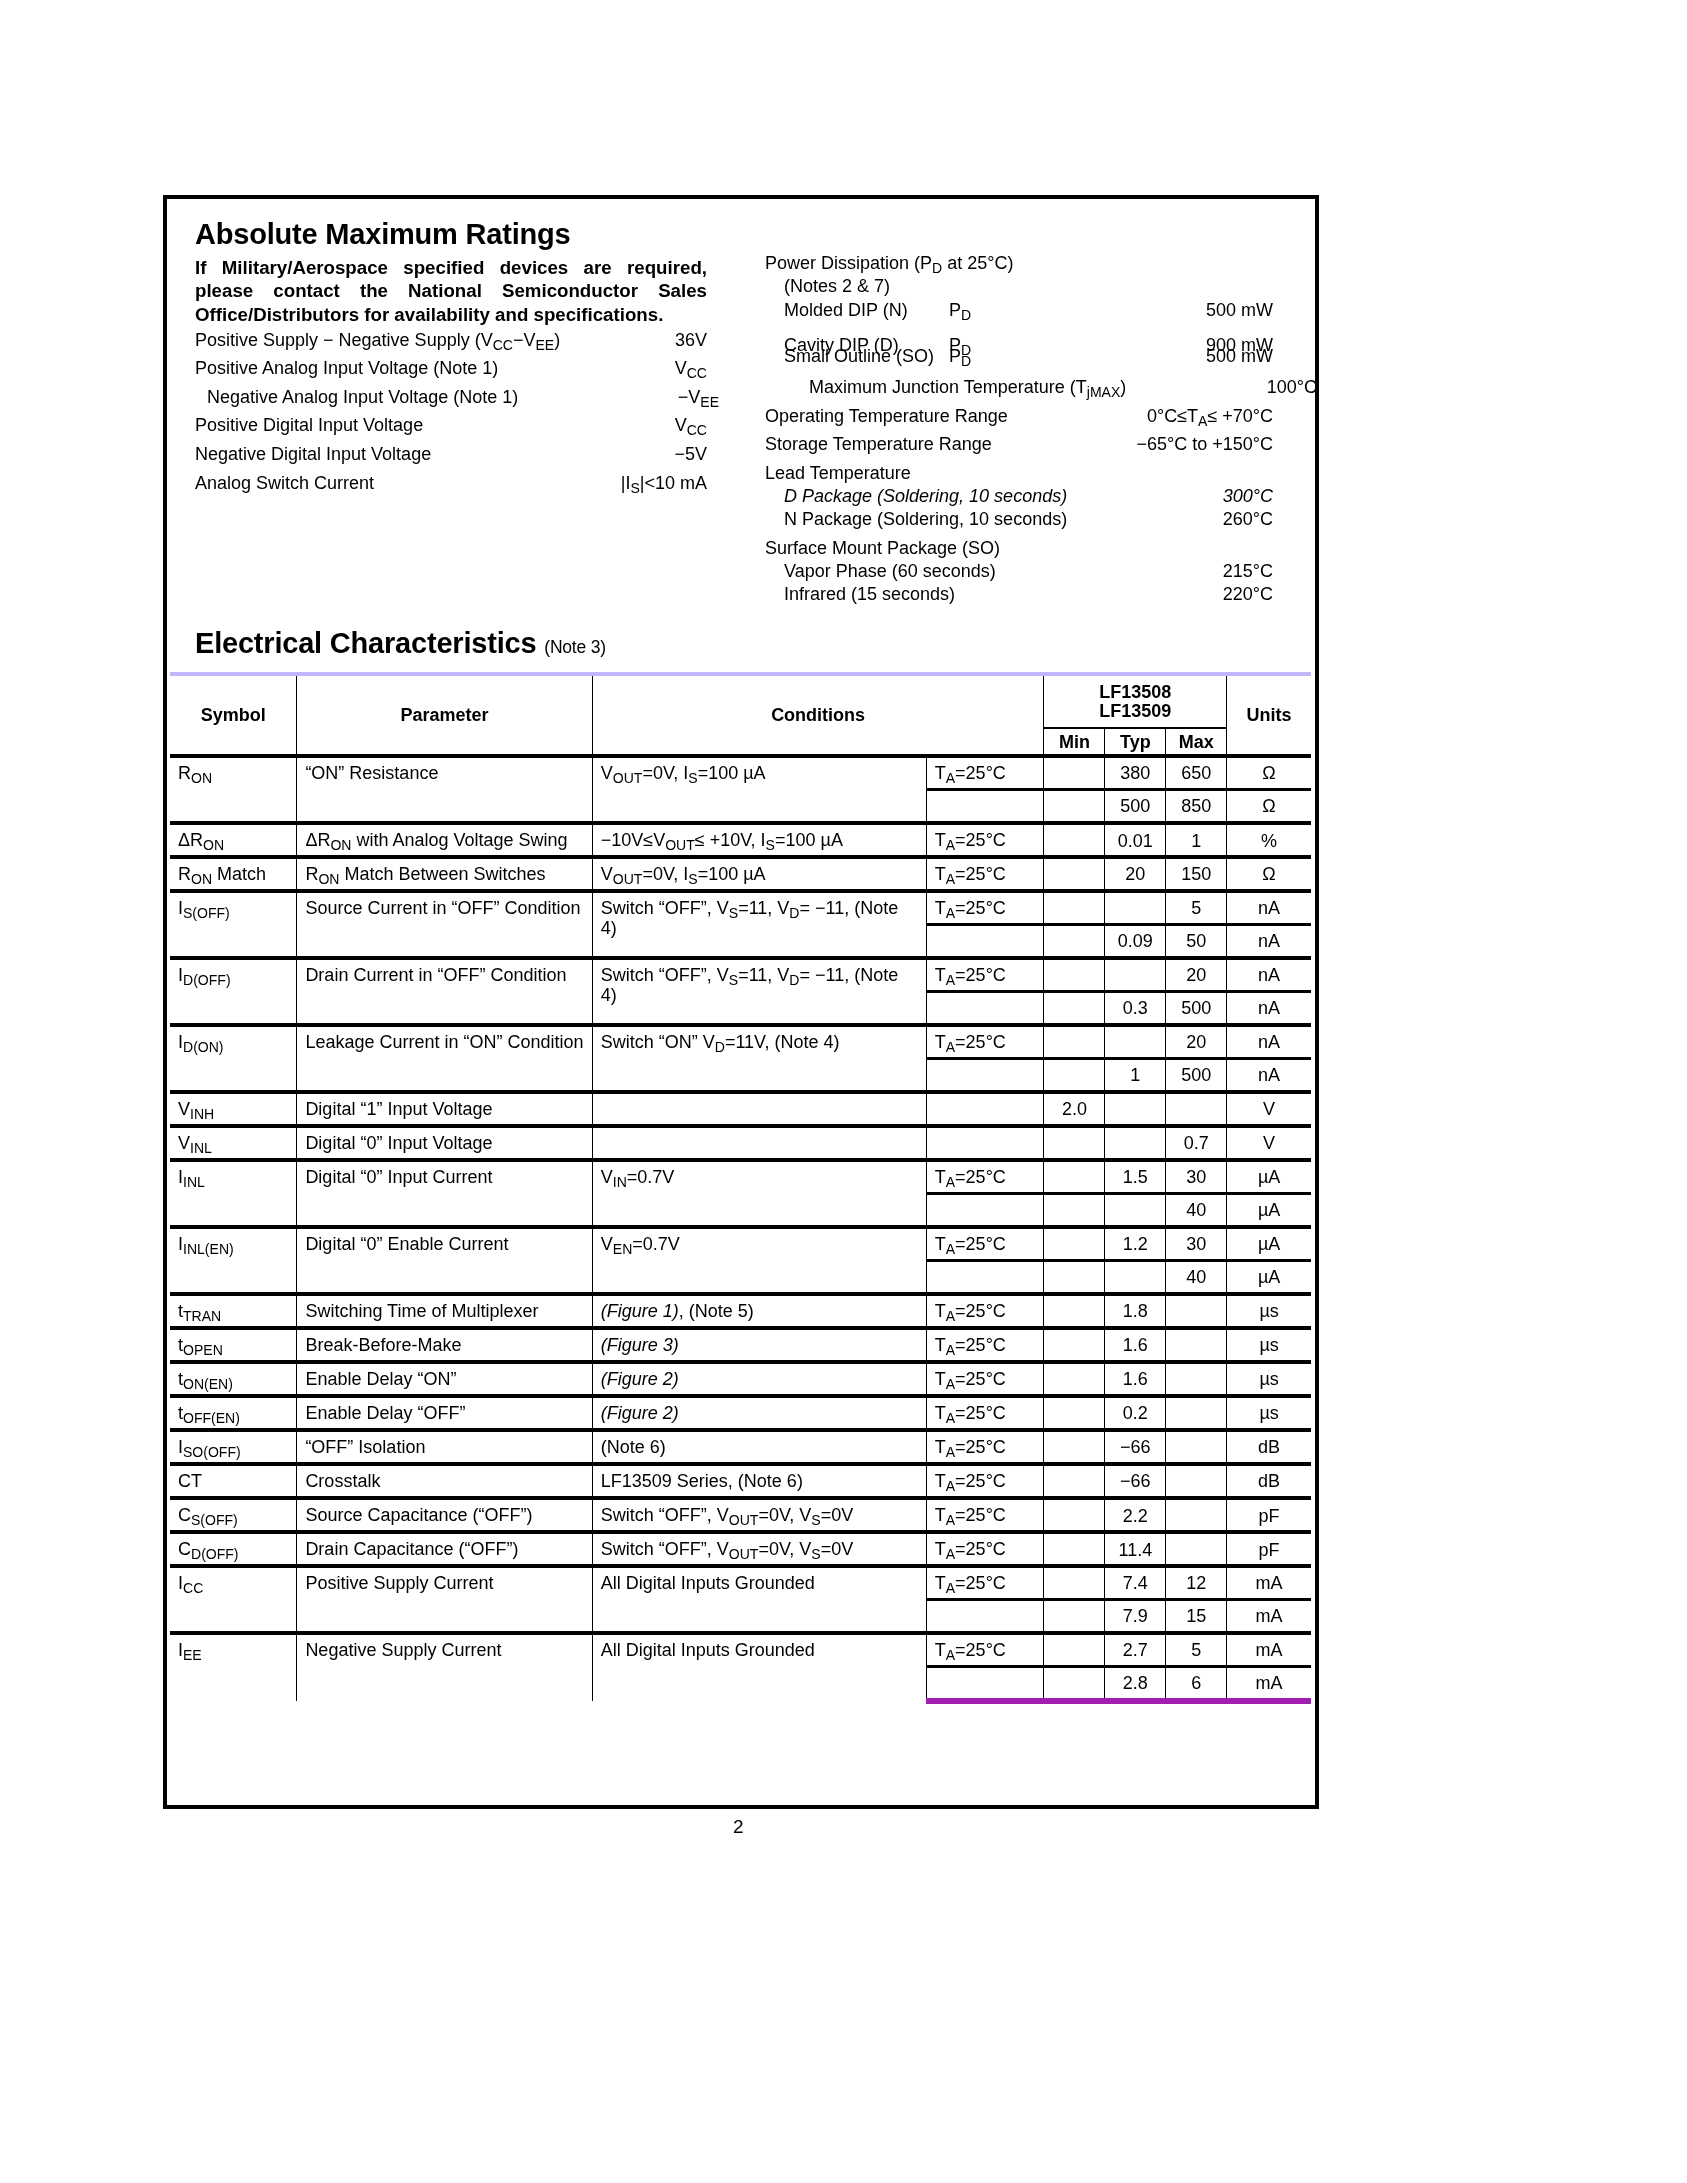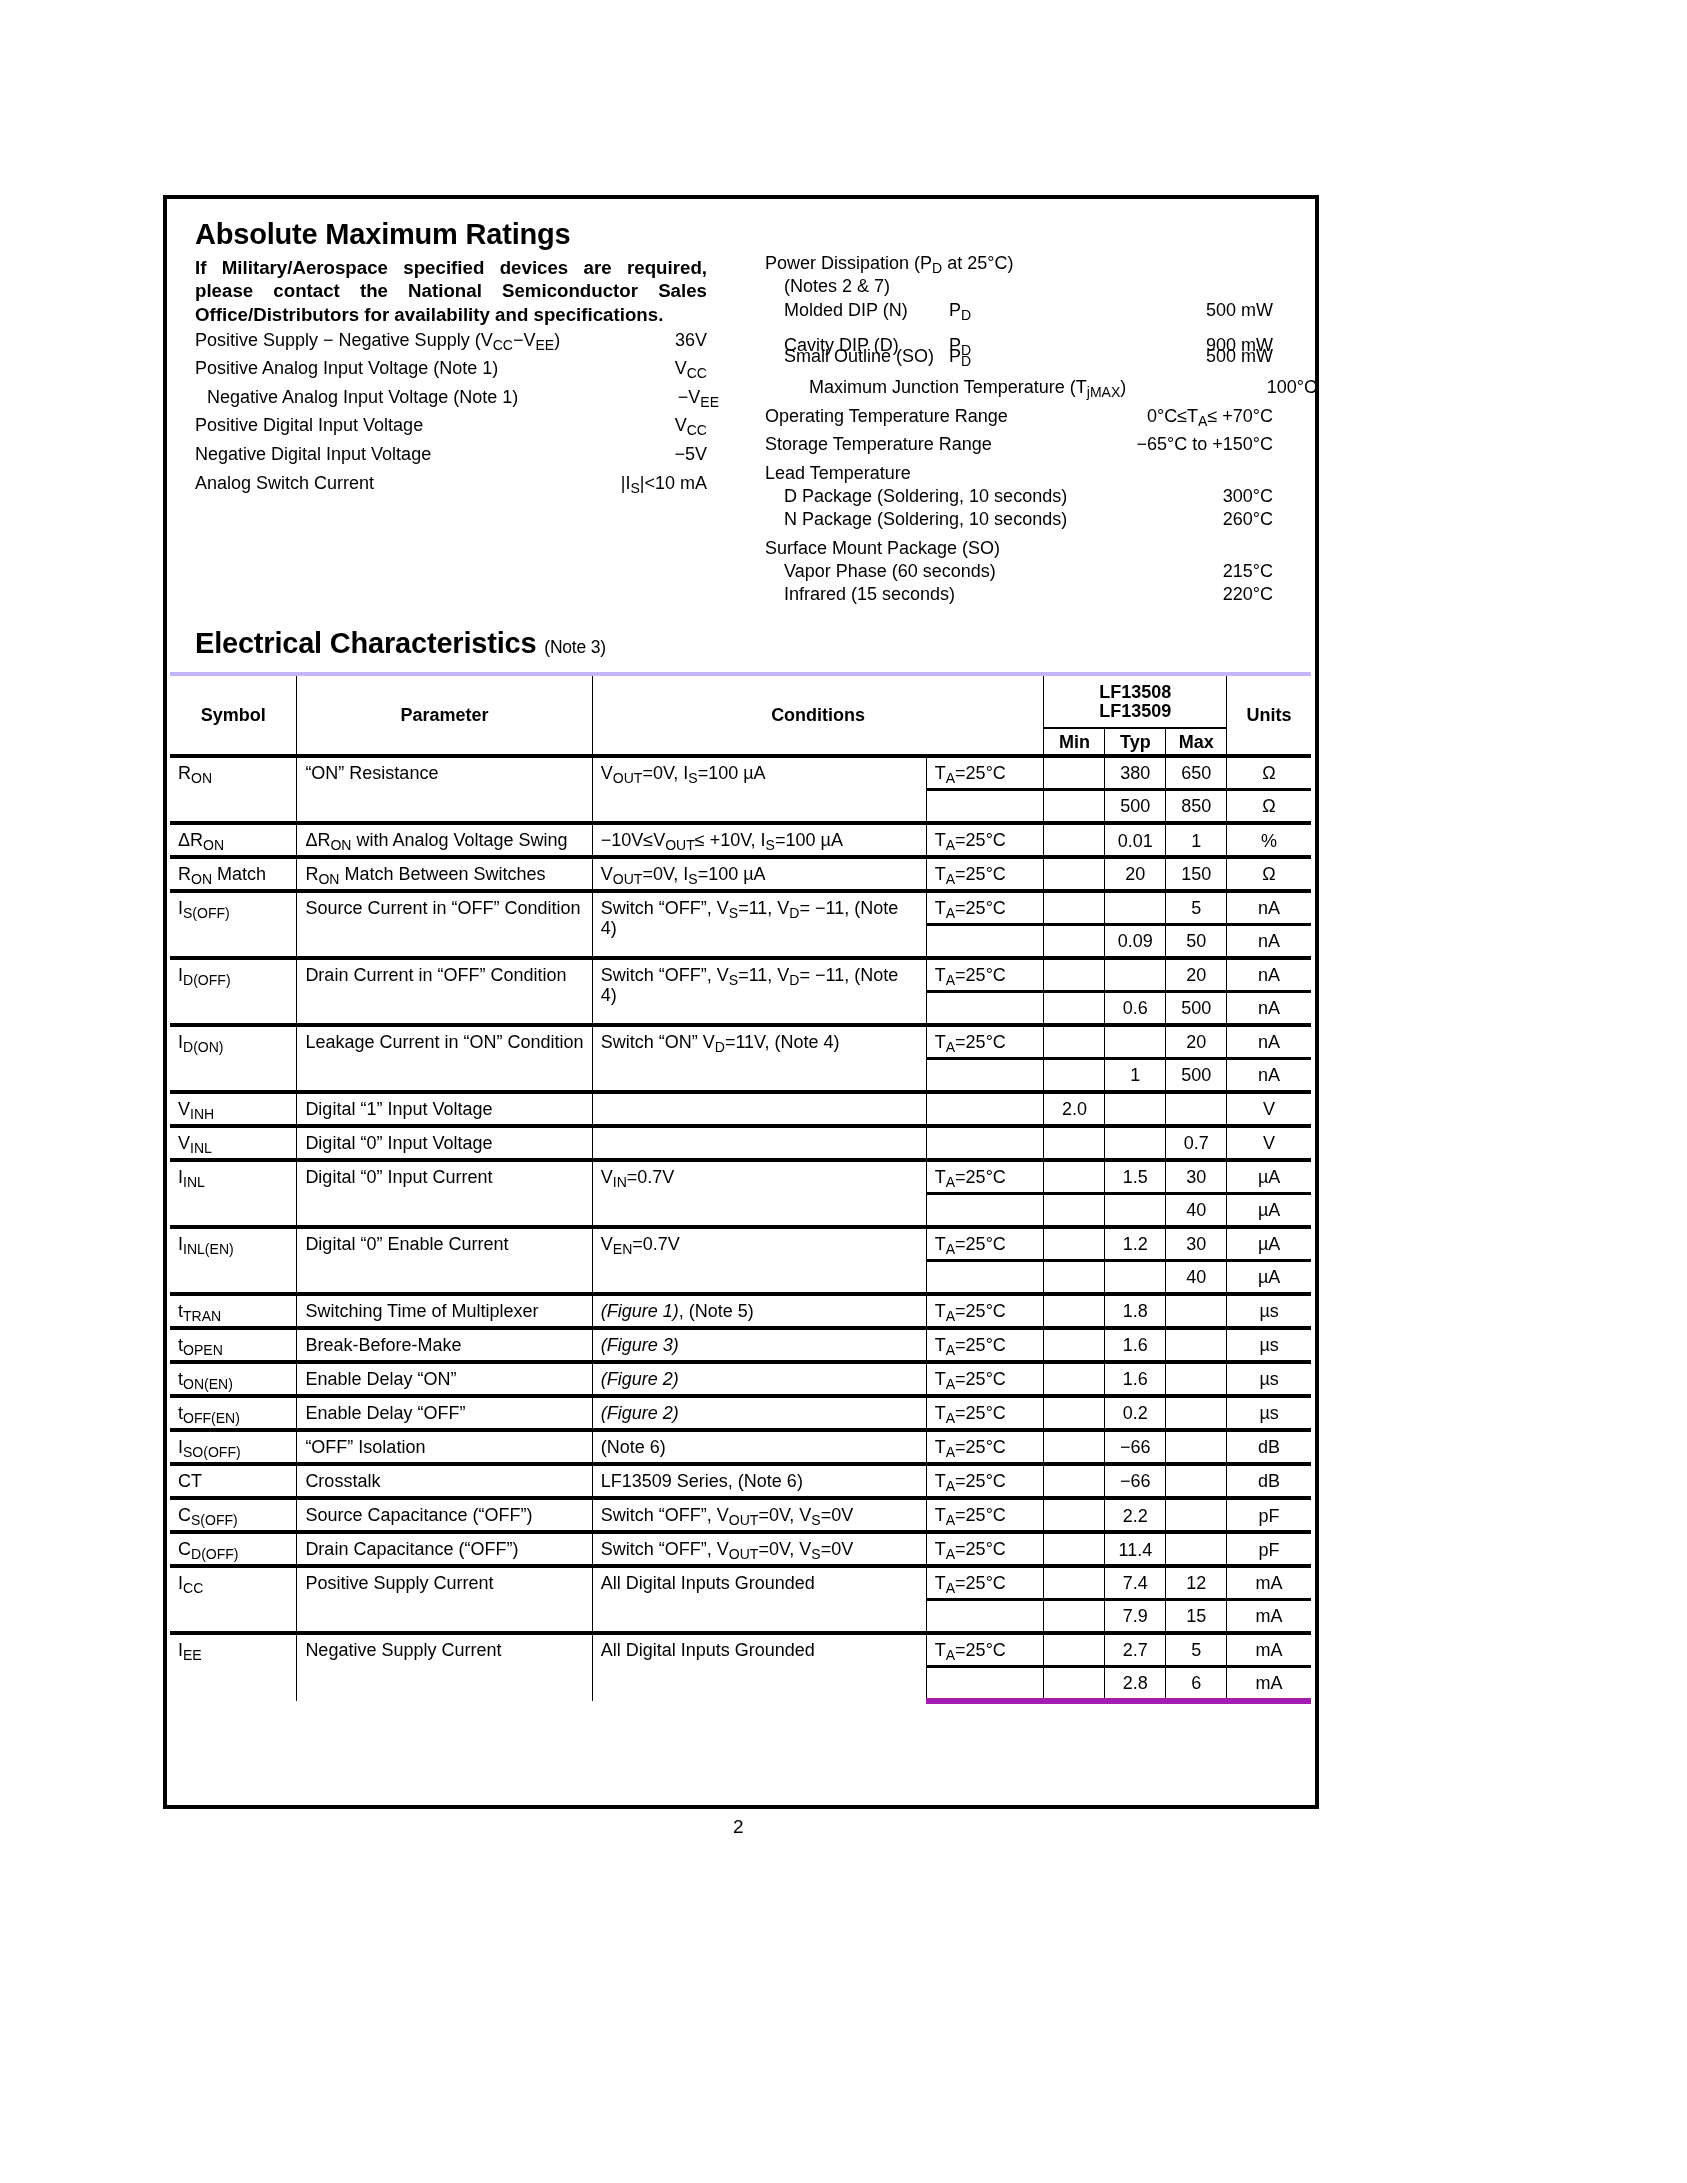--- a/index.html
+++ b/index.html
@@ -47,21 +47,21 @@
 <div id="right-ratings">
     <div class="rating" style="left: 765px; top: 252px; width: 508px;"><span>Power Dissipation (P<sub>D</sub> at 25°C)</span></div>
     <div class="rating" style="left: 784px; top: 275px; width: 489px;"><span>(Notes 2 &amp; 7)</span></div>
     <div class="rating" style="left: 784px; top: 299px; width: 489px;"><span>Molded DIP (N)</span><span class="val" style="left:165px;top:0">P<sub>D</sub></span><span class="val" style="right:0;top:0">500 mW</span></div>
     <div class="rating" style="left: 784px; top: 322px; width: 489px; margin-top: 12px;"><span>Cavity DIP (D)</span><span class="val" style="left:165px;top:0">P<sub>D</sub></span><span class="val" style="right:0;top:0">900 mW</span></div>
     <div class="rating" style="left: 784px; top: 345px; width: 489px;"><span>Small Outline (SO)</span><span class="val" style="left:165px;top:0">P<sub>D</sub></span><span class="val" style="right:0;top:0">500 mW</span></div>
     <div class="rating" style="left: 765px; top: 376px; width: 508px; margin-left: 44px;"><span>Maximum Junction Temperature (T<sub>jMAX</sub>)</span><span class="val" style="right:0;top:0">100°C</span></div>
     <div class="rating" style="left: 765px; top: 405px; width: 508px;"><span>Operating Temperature Range</span><span class="val" style="right:0;top:0">0°C≤T<sub>A</sub>≤ +70°C</span></div>
     <div class="rating" style="left: 765px; top: 433px; width: 508px;"><span>Storage Temperature Range</span><span class="val" style="right:0;top:0">−65°C to +150°C</span></div>
     <div class="rating" style="left: 765px; top: 462px; width: 508px;"><span>Lead Temperature</span></div>
-    <div class="rating" style="left: 784px; top: 485px; width: 489px;"><span>D Package (Soldering, 10 seconds)</span><span class="val" style="right:0;top:0">300°C</span></div>
+    <div class="rating" style="left: 784px; top: 485px; width: 489px; font-style: italic;"><span>D Package (Soldering, 10 seconds)</span><span class="val" style="right:0;top:0">300°C</span></div>
     <div class="rating" style="left: 784px; top: 508px; width: 489px;"><span>N Package (Soldering, 10 seconds)</span><span class="val" style="right:0;top:0">260°C</span></div>
     <div class="rating" style="left: 765px; top: 537px; width: 508px;"><span>Surface Mount Package (SO)</span></div>
     <div class="rating" style="left: 784px; top: 560px; width: 489px;"><span>Vapor Phase (60 seconds)</span><span class="val" style="right:0;top:0">215°C</span></div>
     <div class="rating" style="left: 784px; top: 583px; width: 489px;"><span>Infrared (15 seconds)</span><span class="val" style="right:0;top:0">220°C</span></div>
   </div>
 
 <div class="h1" style="left:195px; top:627px;"><span>Electrical Characteristics</span> <small>(Note 3)</small></div>
 
 <table class="ec">
   <colgroup>
@@ -149,21 +149,21 @@
         <td rowspan="2">Switch “OFF”, V<sub>S</sub>=11, V<sub>D</sub>= −11, (Note 4)</td>
         <td class="cond2">T<sub>A</sub>=25°C</td>
         <td class="num"></td>
         <td class="num"></td>
         <td class="num">20</td>
         <td class="unit">nA</td>
       </tr>
       <tr class="sub">
         <td class="cond2"></td>
         <td class="num"></td>
-        <td class="num">0.6</td>
+        <td class="num">0.3</td>
         <td class="num">500</td>
         <td class="unit">nA</td>
       </tr>
       <tr class="grp">
         <td rowspan="2">I<sub>D(ON)</sub></td>
         <td rowspan="2">Leakage Current in “ON” Condition</td>
         <td rowspan="2">Switch “ON” V<sub>D</sub>=11V, (Note 4)</td>
         <td class="cond2">T<sub>A</sub>=25°C</td>
         <td class="num"></td>
         <td class="num"></td>

